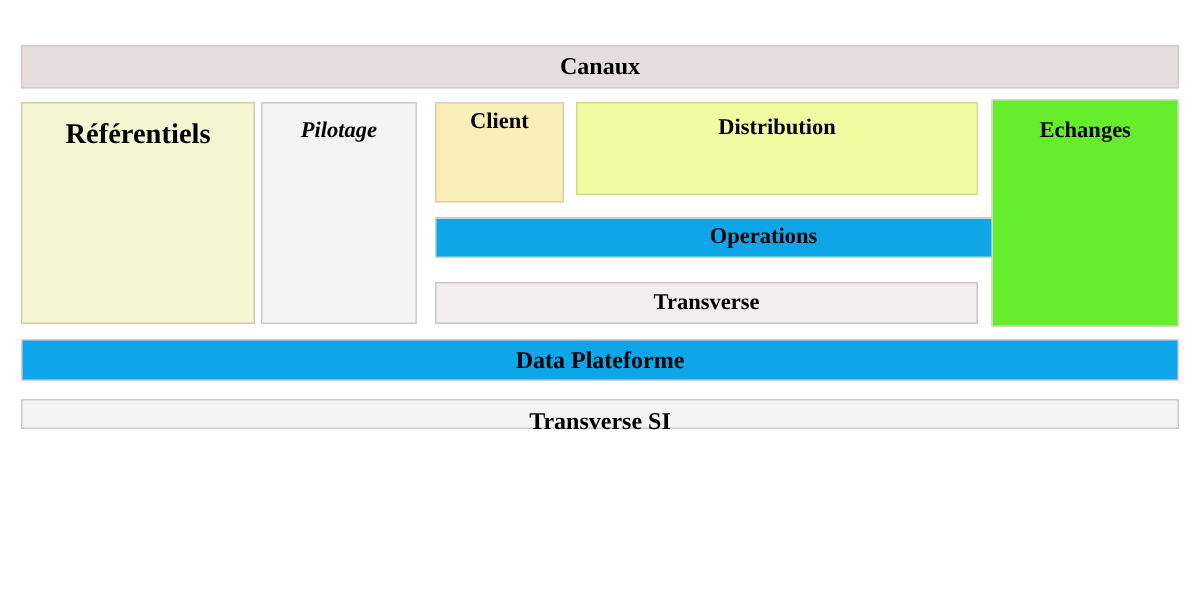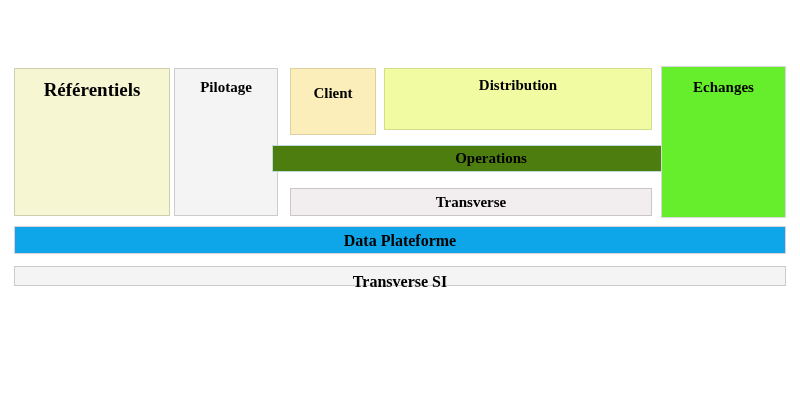--- a/index.html
+++ b/index.html
@@ -61,32 +61,32 @@
   .col-referentiels .block-label { padding-top: 10px; font-size: 19px; }
 
   .col-pilotage {
     left: 174px;
     top: 68px;
     width: 104px;
     height: 148px;
     background: #f4f4f4;
     border-color: #cccccc;
   }
-  .col-pilotage .block-label { padding-top: 10px; font-size: 15px; }
+  .col-pilotage .block-label { padding-top: 10px; font-size: 15px; font-style: italic; }
 
   
   .box-client {
     left: 290px;
     top: 68px;
     width: 86px;
     height: 67px;
     background: #fceeba;
     border-color: #ddd0a2;
   }
-  .box-client .block-label { padding-top: 16px; font-size: 15px; }
+  .box-client .block-label { padding-top: 4px; font-size: 15px; }
 
   .box-distribution {
     left: 384px;
     top: 68px;
     width: 268px;
     height: 62px;
     background: #f1fba2;
     border-color: #d4dd8e;
   }
   .box-distribution .block-label { padding-top: 8px; font-size: 15px; }
@@ -103,25 +103,25 @@
     border-radius: 4px;
     font-size: 11px;
     line-height: 13px;
     text-align: center;
     padding-top: 2px;
   }
   .box-acc .acc-title  { display: block; font-weight: bold; }
   .box-acc .acc-status { display: block; font-weight: normal; }
 
   .bar-operations {
-    left: 272px;
+    left: 290px;
     top: 145px;
     width: 438px;
     height: 27px;
-    background: #4d7c0f;
+    background: #0ea5e9;
     border-color: #bcdcdc;
   }
   .bar-operations .block-label { padding-top: 4px; font-size: 15px; }
 
   .bar-ressources {
     left: 290px;
     top: 188px;
     width: 362px;
     height: 28px;
     background: #f2eeef;
@@ -159,20 +159,23 @@
     background: #f4f4f4;
     border-color: #cccccc;
   }
   .band-transverse .block-label { padding-top: 6px; font-size: 16px; }
 </style>
 </head>
 <body>
 
 <div id="architecture-diagram">
 
+  <div class="block band-canaux">
+    <span class="block-label">Canaux</span>
+  </div>
 
   <div class="block col-referentiels">
     <span class="block-label">Référentiels</span>
   </div>
 
   <div class="block col-pilotage">
     <span class="block-label">Pilotage</span>
   </div>
 
   <div class="block box-client">

